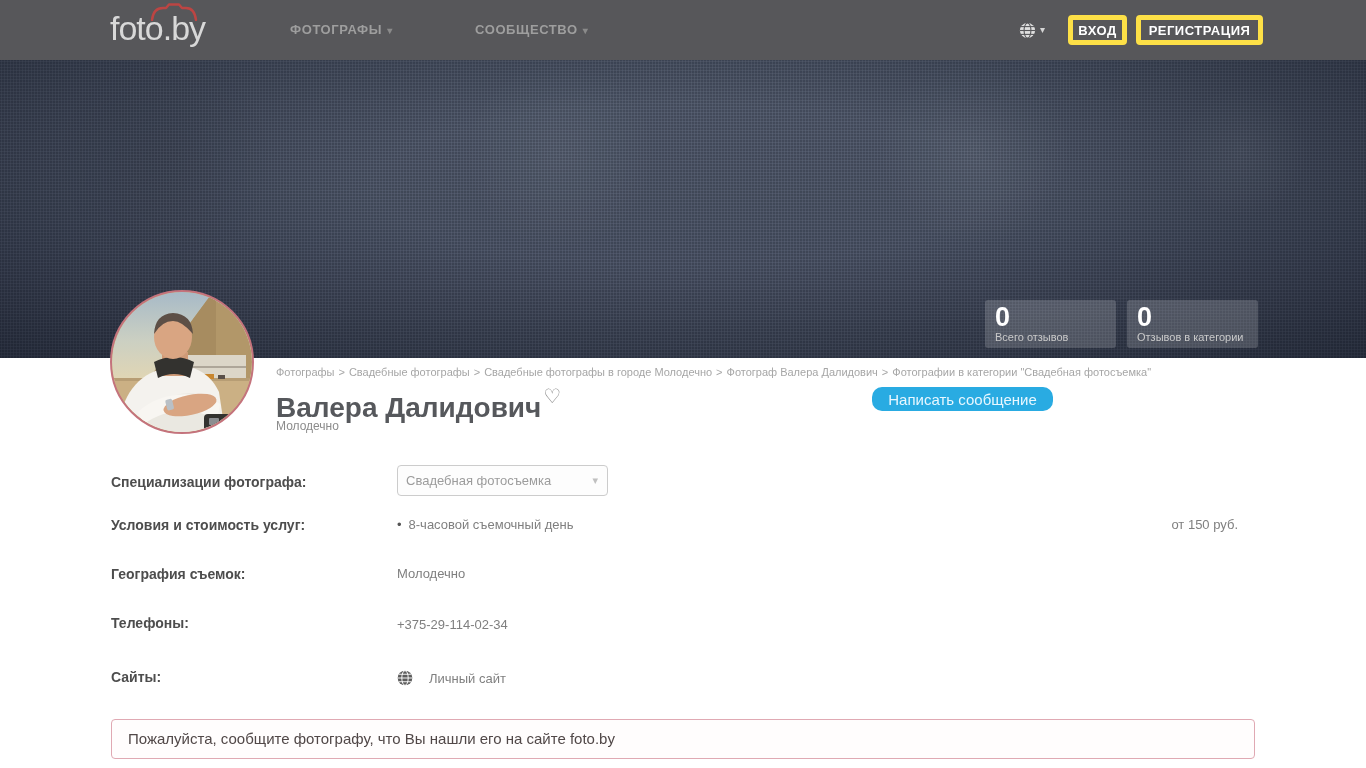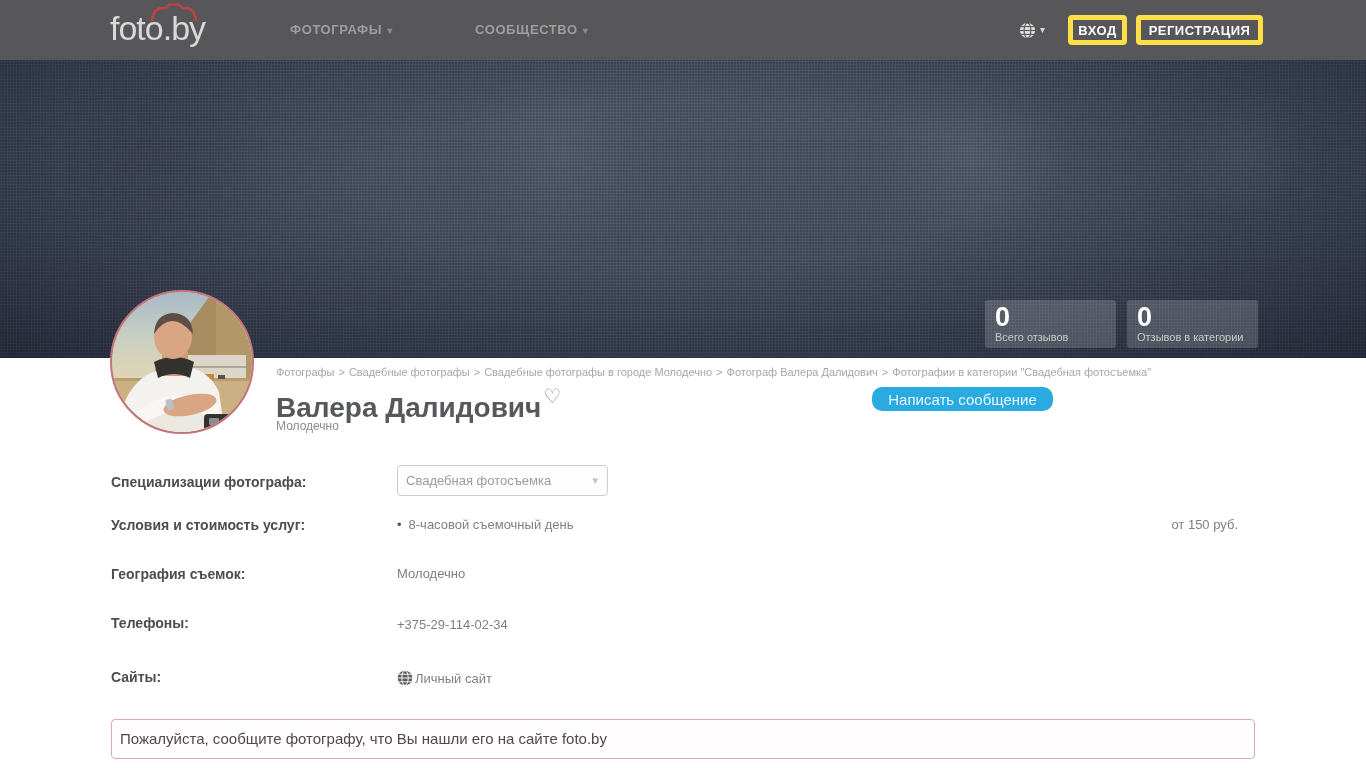--- a/index.html
+++ b/index.html
@@ -126,28 +126,28 @@
     cursor:pointer;
   }
   .select-box .select-caret {
     position:absolute; right:9px; top:0; font-size:11px; color:#c0c0c0;
   }
   .bullet { color:#555555; margin-right:7px; font-size:13px; }
   .price {
     position:absolute; right:128px; top:517px;
     font-size:13px; color:#7f7f7f;
   }
-  .site-link { cursor:pointer; display:flex; align-items:center; gap:2px; }
+  .site-link { cursor:pointer; display:flex; align-items:center; gap:16px; }
   .site-link svg { flex:none; }
 
   
   .notice {
     position:absolute; left:111px; top:719px; width:1144px; height:40px;
     border:1px solid #e0a9b3; border-radius:4px; background:#fffdfd;
-    line-height:38px; padding-left:8px;
+    line-height:38px; padding-left:16px;
     font-size:15px; color:#514848;
   }
 </style>
 </head>
 <body>
 
 <div class="page">
 
   <header class="navbar">
     <div class="logo">

